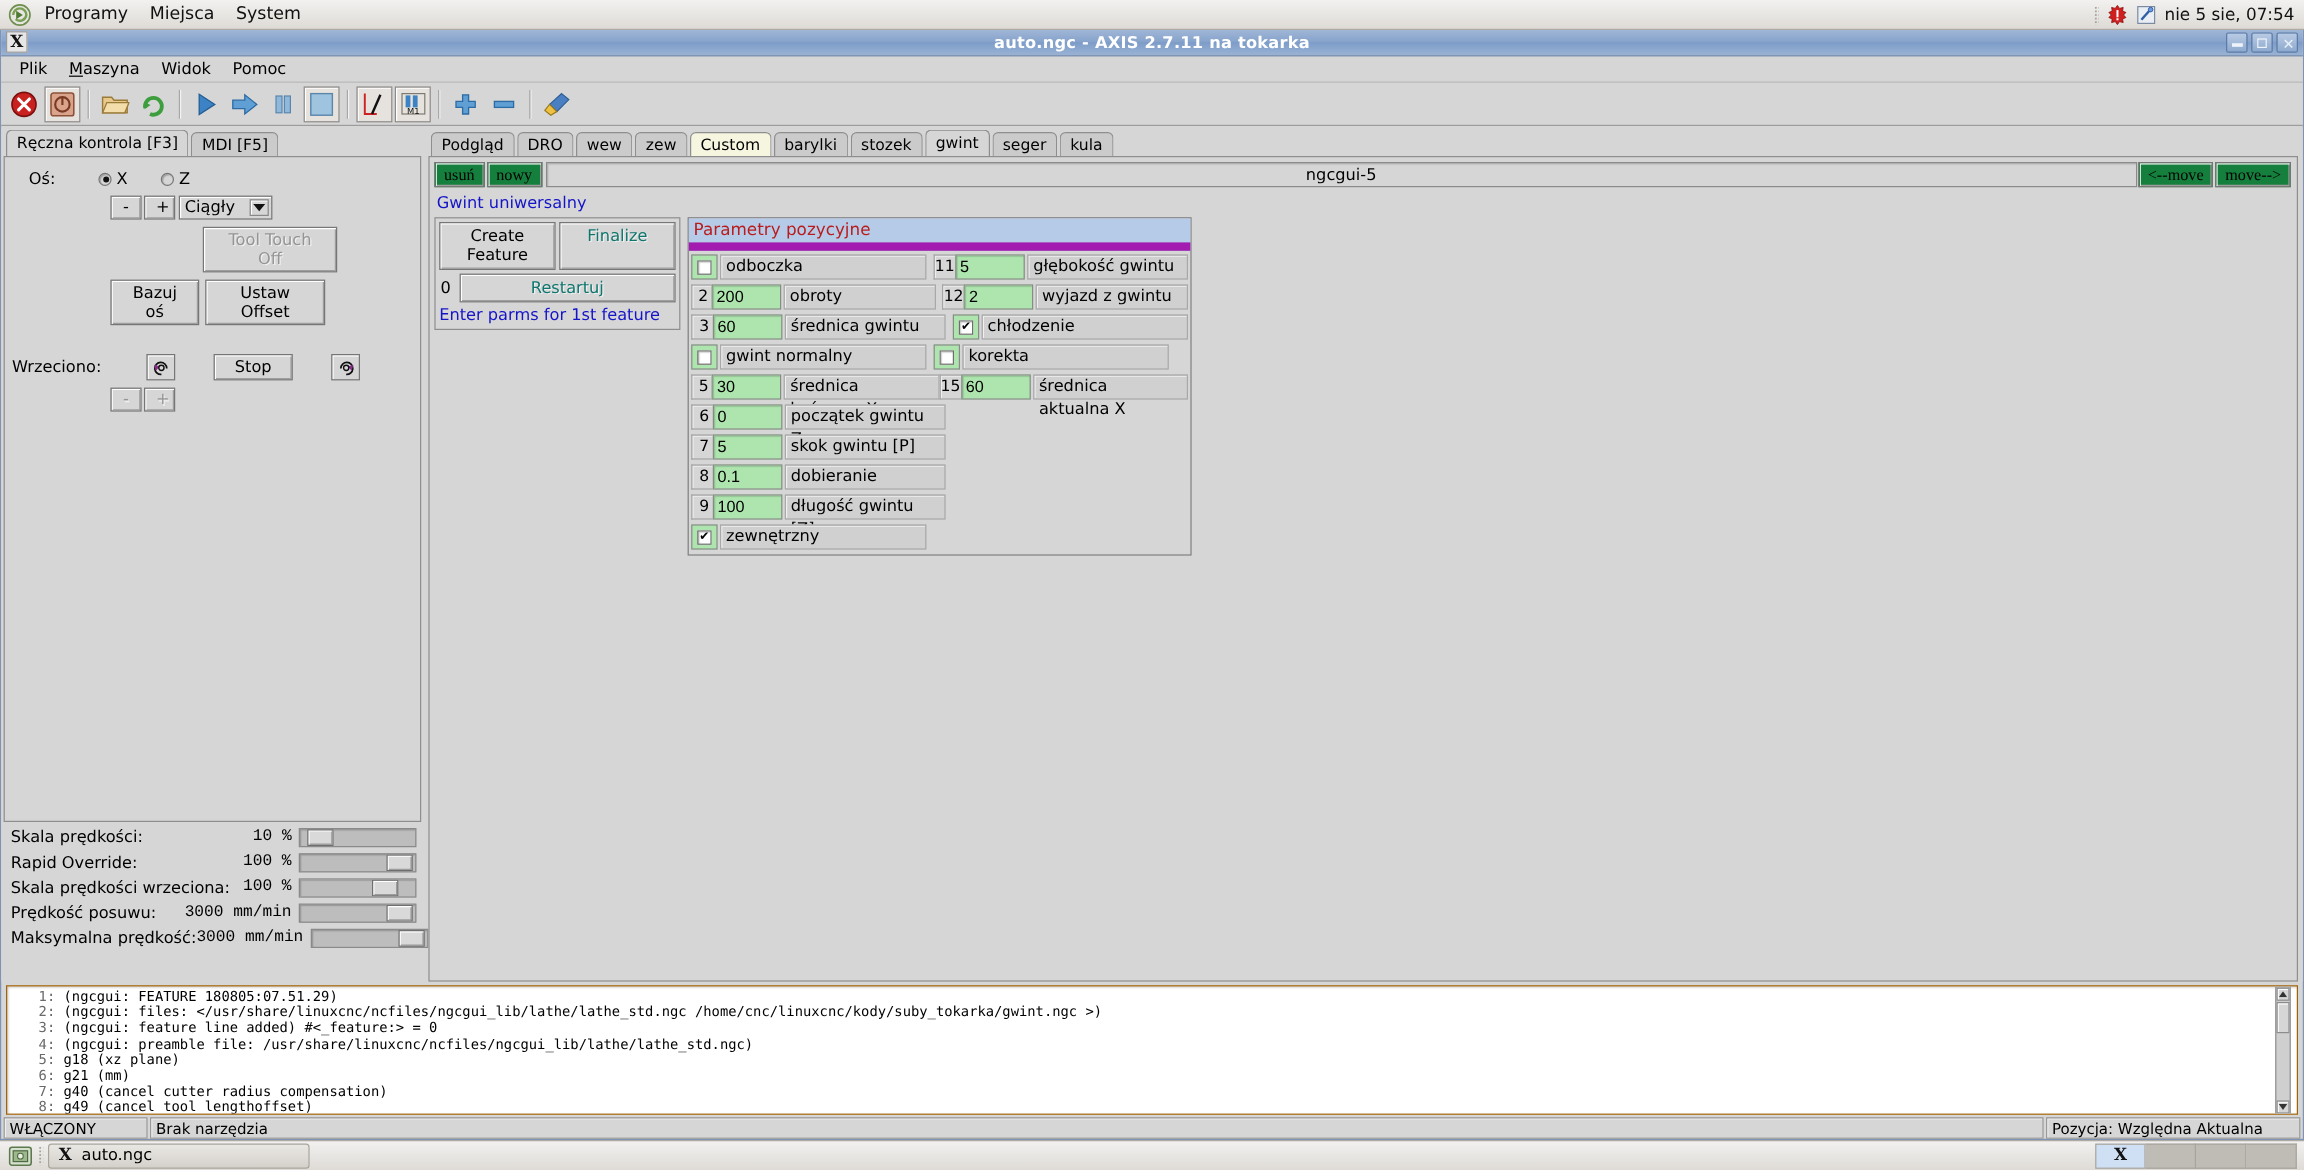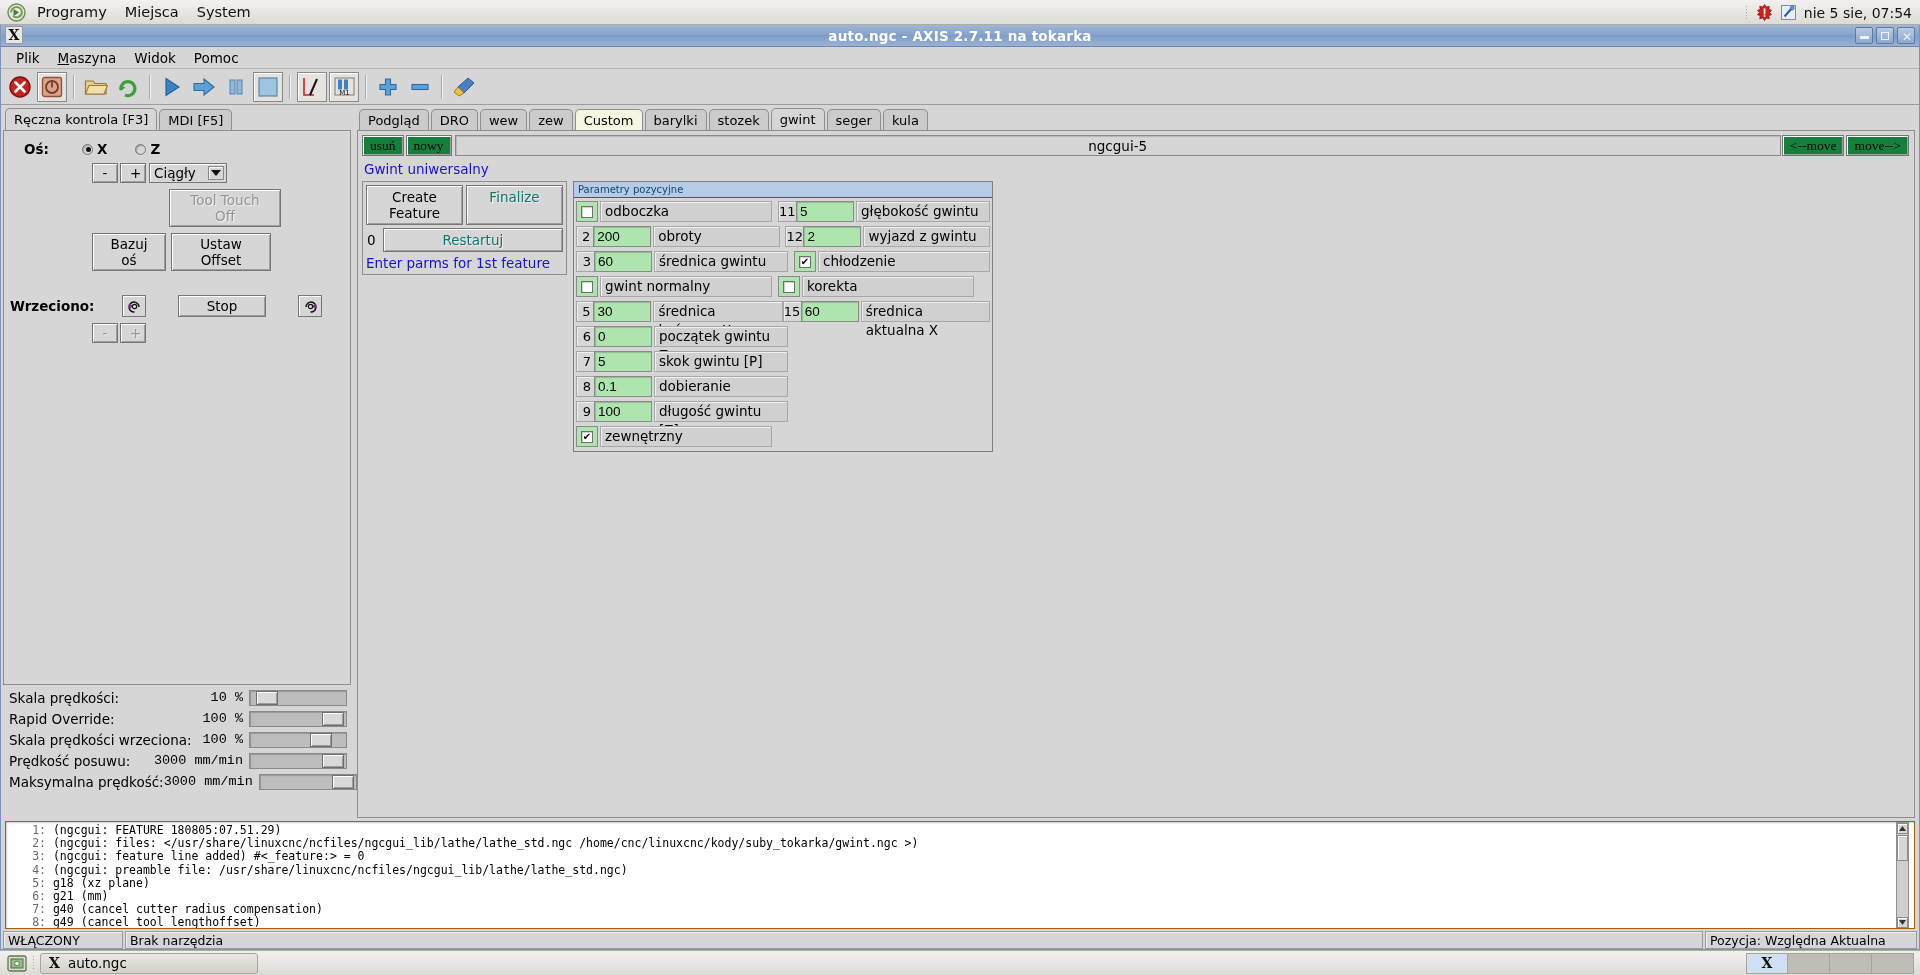--- a/index.html
+++ b/index.html
@@ -143,21 +143,21 @@
     display: flex;
   }
 
   
   #left-col {
     width: 352px;
     display: flex; flex-direction: column;
     background: #d6d6d6;
     padding: 2px 2px 0 2px;
   }
-  .tabrow { display: flex; height: 22px; padding-left: 2px; }
+  .tabrow { display: flex; align-items: flex-end; height: 22px; padding-left: 2px; }
   .tab {
     font-size: 13px;
     padding: 3px 8px 2px 8px;
     border: 1px solid #8e8e8e;
     border-bottom: none;
     border-radius: 5px 5px 0 0;
     background: #cbcbcb;
     margin-right: 2px;
     cursor: pointer;
     position: relative; top: 1px;
@@ -168,21 +168,21 @@
 
   #manual-panel {
     flex: 0 0 auto;
     height: 555px;
     border: 1px solid #8e8e8e;
     background: #d6d6d6;
     padding: 8px 6px;
     position: relative;
   }
   .row { display: flex; align-items: center; margin-bottom: 6px; }
-  .lbl { font-size: 13.5px; font-weight: bold; }
+  .lbl { font-size: 13.5px; }
   .radio {
     width: 11px; height: 11px; border-radius: 50%;
     border: 1px solid #767676; background: #d6d6d6;
     display: inline-block; margin-right: 4px; position: relative;
     box-shadow: inset 1px 1px 1px rgba(0,0,0,.25);
   }
   .radio.on::after {
     content: ""; position: absolute; left: 2.5px; top: 2.5px;
     width: 5px; height: 5px; border-radius: 50%; background: #111;
   }
@@ -306,24 +306,24 @@
 
   
   #param-box {
     width: 420px;
     border: 1px solid #7f7f7f;
     background: #d6d6d6;
     padding: 0 0 3px 0;
   }
   #param-header {
     background: #b6cbe8;
-    border-bottom: 1px solid #a21caf;
-    font-size: 10px;
+    border-bottom: 7px solid #a21caf;
+    font-size: 14px;
     padding: 2px 4px;
-    color: #0c4a6e;
+    color: #b91c1c;
   }
   .prow { display: flex; align-items: center; height: 23px; padding: 0 2px; margin-top: 2px; }
   .pnum {
     width: 18px; text-align: right; padding-right: 3px;
     font-size: 13px;
     background: #d6d6d6;
     border: 1px solid #a5a5a5;
     border-right: none;
     height: 21px; line-height: 19px;
     box-shadow: inset 1px 1px 0 #eee;
@@ -639,21 +639,21 @@
 
         <div class="row" style="margin-top:24px;gap:30px;">
           <span class="lbl" style="width:82px;">Wrzeciono:</span>
           <span class="spindle-btn">
             <svg width="17" height="15" viewBox="0 0 17 15">
               <path d="M13 8 A5 5 0 1 0 8.5 13" fill="none" stroke="#111" stroke-width="1.4"></path>
               <path d="M2.5 5 L7 6.5 L4 10 Z" fill="#8b2b8b"></path>
               <circle cx="8.5" cy="7.5" r="2.2" fill="none" stroke="#111" stroke-width="1.2"></circle>
             </svg>
           </span>
-          <button class="btn" style="width:88px; margin:0 2px;">Stop</button>
+          <button class="btn" style="width:66px; margin:0 2px;">Stop</button>
           <span class="spindle-btn">
             <svg width="17" height="15" viewBox="0 0 17 15">
               <path d="M4 8 A5 5 0 1 1 8.5 13" fill="none" stroke="#111" stroke-width="1.4"></path>
               <path d="M14.5 5 L10 6.5 L13 10 Z" fill="#8b2b8b"></path>
               <circle cx="8.5" cy="7.5" r="2.2" fill="none" stroke="#111" stroke-width="1.2"></circle>
             </svg>
           </span>
         </div>
 
         <div class="row" style="padding-left:82px;">

